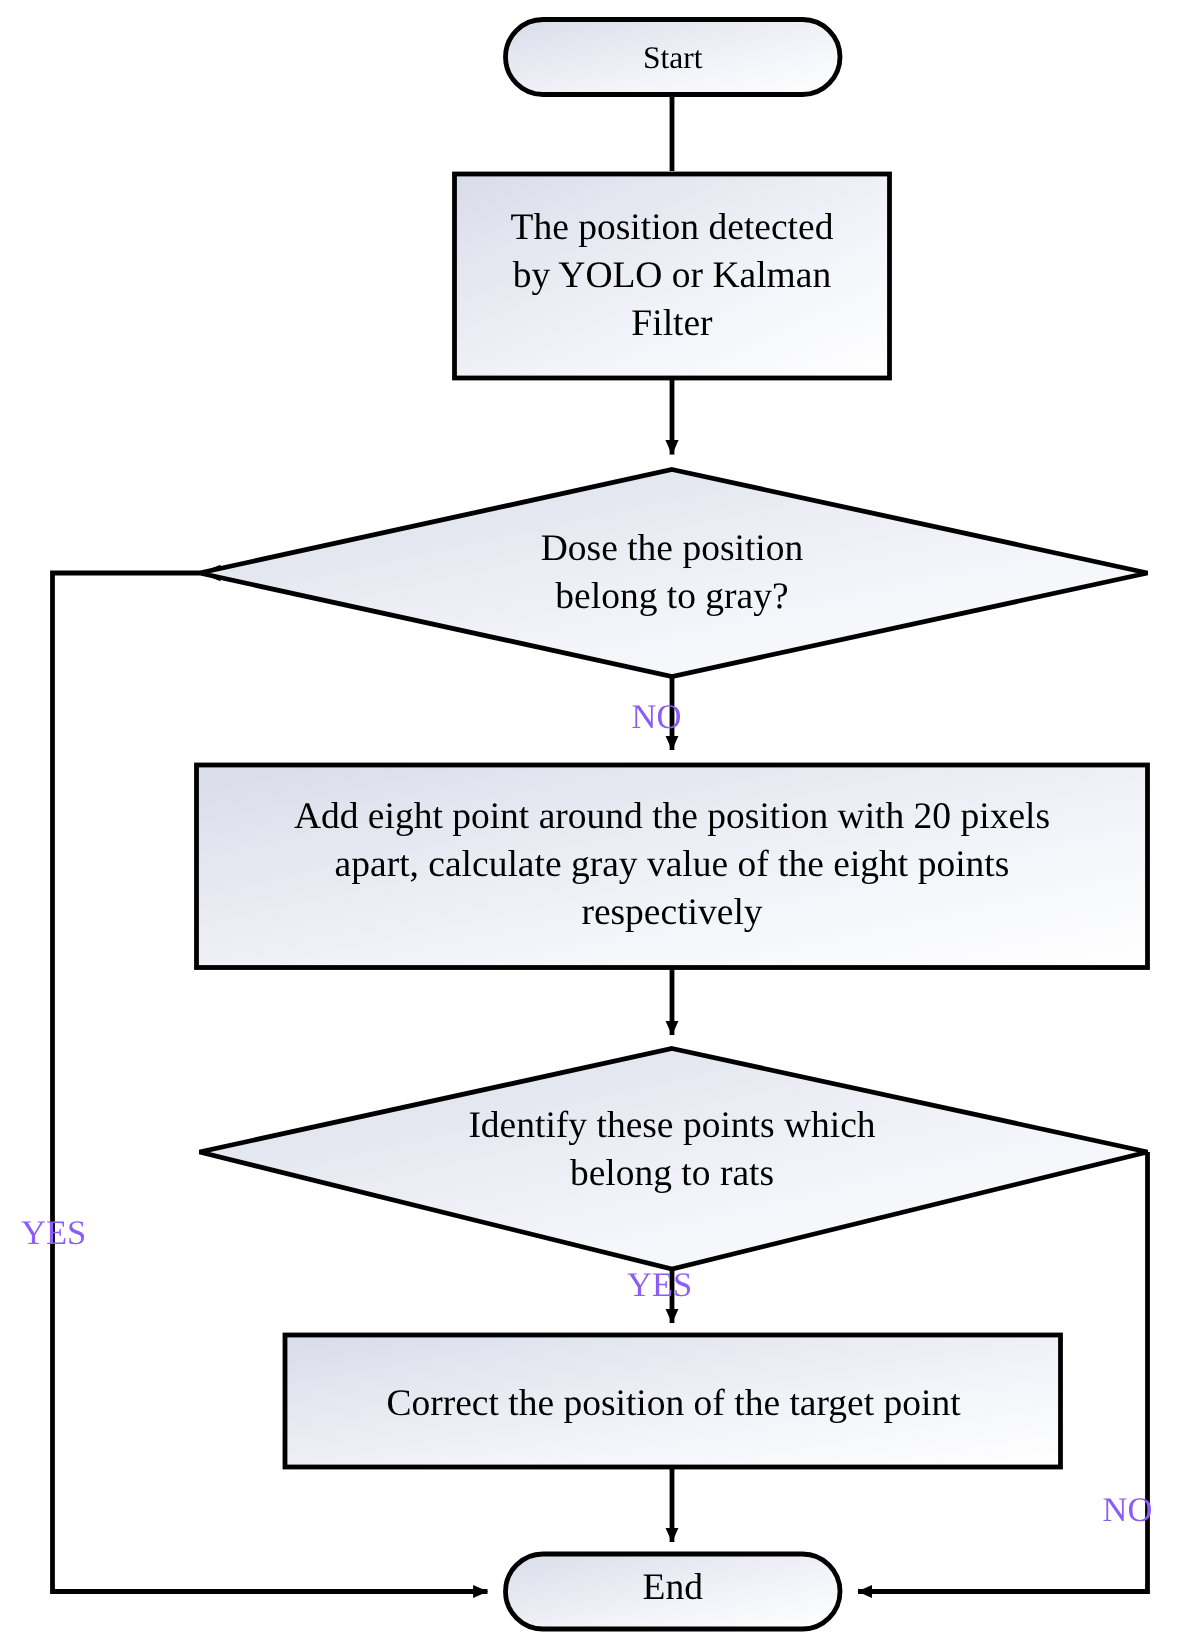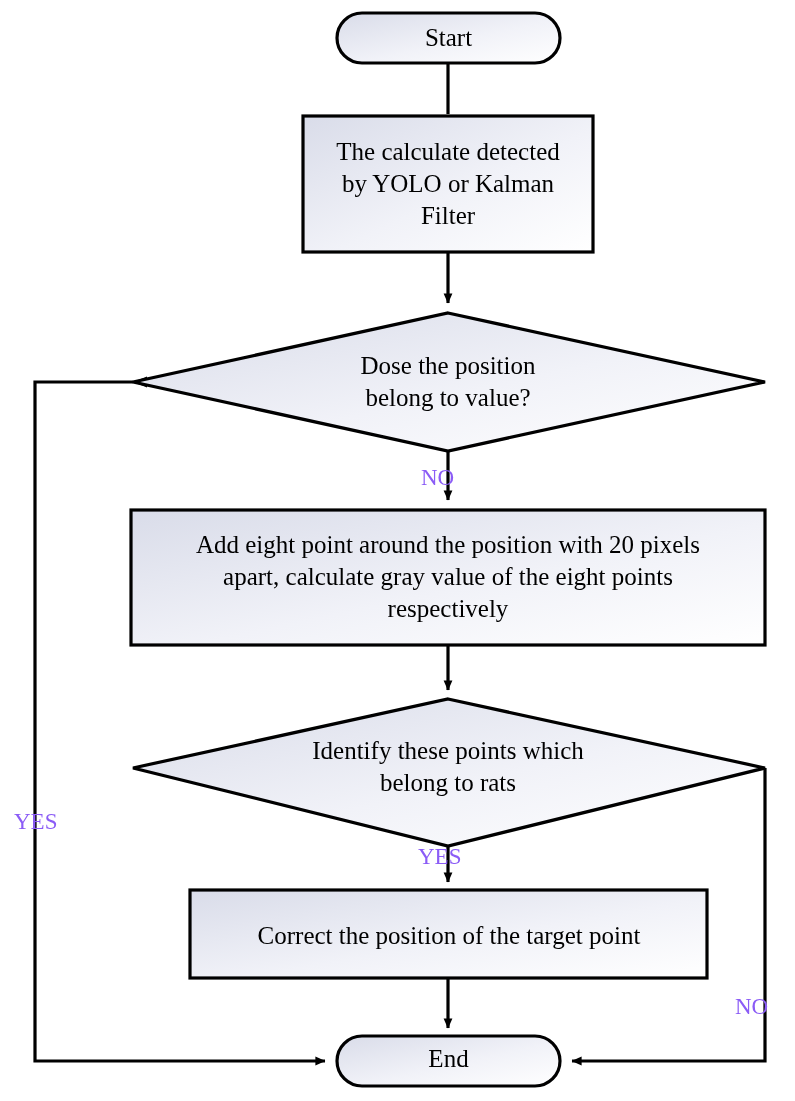--- a/index.html
+++ b/index.html
@@ -36,21 +36,21 @@
     white-space: pre-line;
     pointer-events: none;
   }
   .edge-label {
     position: absolute;
     color: #8b5cf6;
     font-size: 23px;
     line-height: 1;
     white-space: nowrap;
   }
-  .lbl-start   { left: 337px; top: 13px;   width: 223px; height: 50px;  font-size: 25px; }
+  .lbl-start   { left: 337px; top: 13px;   width: 223px; height: 50px;  font-size: 21px; }
   .lbl-p1      { left: 305px; top: 118px;  width: 286px; height: 132px; font-size: 25px; }
   .lbl-d1      { left: 250px; top: 345px;  width: 396px; height: 74px;  font-size: 25px; }
   .lbl-p2      { left: 140px; top: 518px;  width: 616px; height: 118px; font-size: 25px; }
   .lbl-d2      { left: 240px; top: 730px;  width: 416px; height: 74px;  font-size: 25px; }
   .lbl-p3      { left: 194px; top: 892px;  width: 510px; height: 88px;  font-size: 25px; }
   .lbl-end     { left: 337px; top: 1036px; width: 223px; height: 46px;  font-size: 25px; }
 
   .lab-no1  { left: 421px; top: 466px; }
   .lab-yes2 { left: 418px; top: 845px; }
   .lab-yesL { left: 14px;  top: 810px; }
@@ -104,26 +104,26 @@
 
     <polygon points="448,699 765,768 448,846 133,768" fill="url(#shapeGrad)" stroke="#000000" stroke-width="3.2"></polygon>
 
     <rect x="190" y="890" width="517" height="88" fill="url(#shapeGrad)" stroke="#000000" stroke-width="3.2"></rect>
 
     <rect x="337" y="1036" width="223" height="50" rx="25" ry="25" fill="url(#shapeGrad)" stroke="#000000" stroke-width="3.2"></rect>
   </svg>
 
   <div class="node-label lbl-start">Start</div>
 
-  <div class="node-label lbl-p1">The calculate detected
+  <div class="node-label lbl-p1">The position detected
 by YOLO or Kalman
 Filter</div>
 
   <div class="node-label lbl-d1">Dose the position
-belong to value?</div>
+belong to gray?</div>
 
   <div class="node-label lbl-p2">Add eight point around the position with 20 pixels
 apart, calculate gray value of the eight points
 respectively</div>
 
   <div class="node-label lbl-p3">Correct the position of the target point</div>
 
   <div class="node-label lbl-d2">Identify these points which
 belong to rats</div>
 

